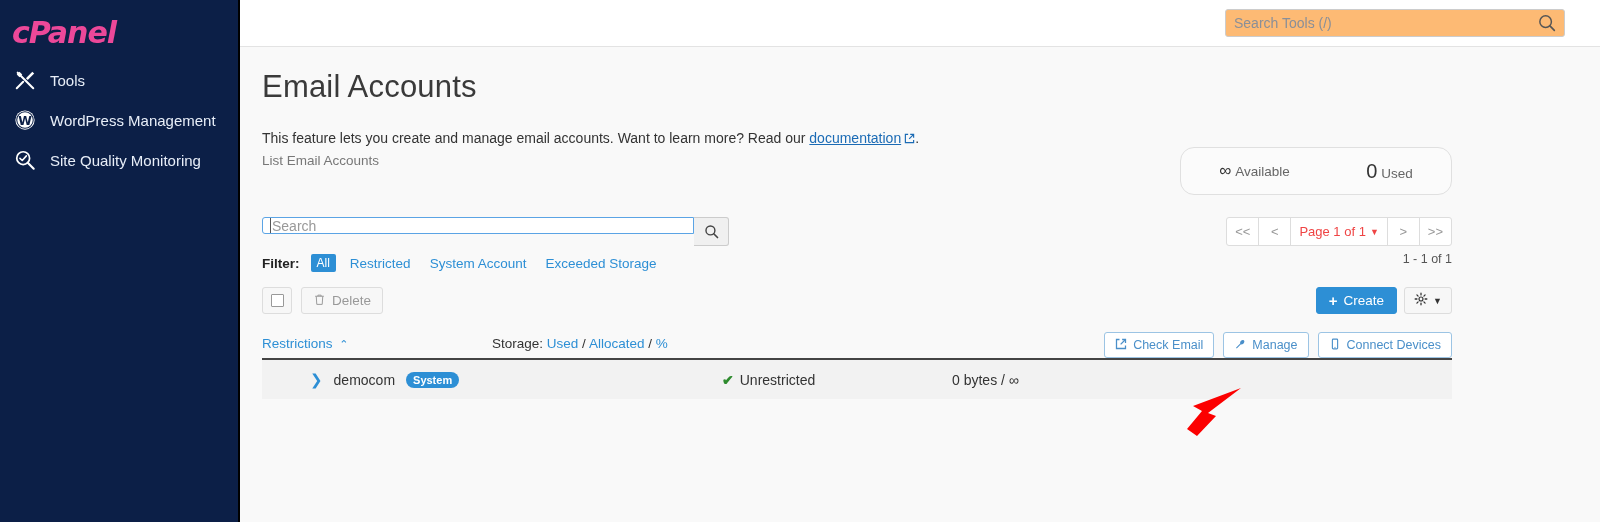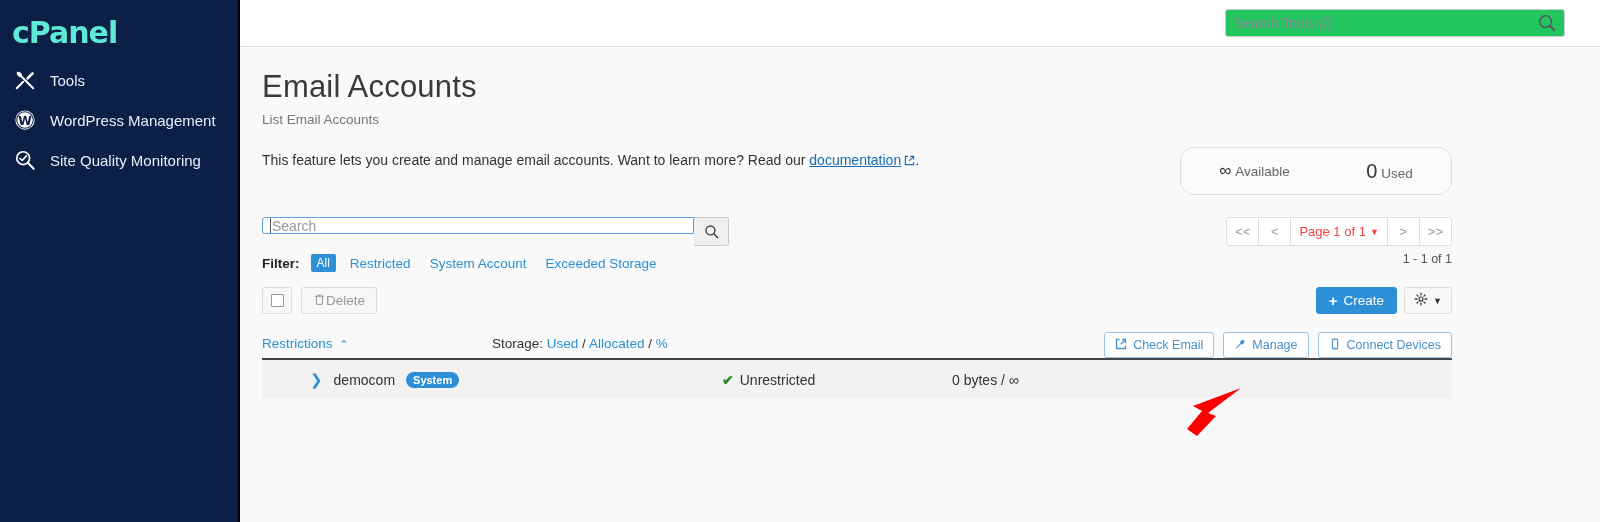--- a/index.html
+++ b/index.html
@@ -14,39 +14,39 @@
 
   
   #sidebar {
     position:absolute; left:0; top:0; width:240px; height:522px;
     background:#0c1f47; border-right:2px solid #000;
     padding:0; z-index:5;
   }
   #logo { padding:18px 0 0 12px; height:60px; }
   .logo-text {
     font-family:"DejaVu Sans", sans-serif;
-    font-size:30px; font-weight:bold; 
-    color:#5eead4; letter-spacing:-1px; line-height:1;
+    font-size:30px; font-weight:bold; font-style:italic;
+    color:#ec4899; letter-spacing:-1px; line-height:1;
   }
   .nav-item {
     display:flex; align-items:center; gap:14px;
     padding:9px 0 9px 14px; color:#dfe6f2; font-size:15px;
     cursor:pointer; text-decoration:none;
   }
   .nav-ico { width:22px; height:22px; flex:0 0 22px; display:block; }
   .nav-label { color:#e8eef8; font-size:15px; }
 
   
   #topbar {
     position:absolute; left:240px; top:0; width:1360px; height:47px;
     background:#fff; border-bottom:1px solid #e3e3e3;
   }
   #search-tools-wrap {
     position:absolute; right:35px; top:9px; width:340px; height:28px;
-    border:1px solid #ccc; border-radius:3px; background:#22c55e;
+    border:1px solid #ccc; border-radius:3px; background:#fdba74;
     display:flex; align-items:center;
   }
   #search-tools-input {
     border:0; outline:0; flex:1; height:26px; padding:0 8px;
     font-size:14px; color:#555; font-family:"Liberation Sans", sans-serif;
     background:transparent;
   }
   #search-tools-input::placeholder { color:#8a8f98; }
   .st-ico { width:22px; height:22px; margin-right:6px; flex:0 0 22px; }
 
@@ -114,21 +114,21 @@
 
   
   #toolbar { position:absolute; left:22px; top:240px; display:flex; gap:9px; }
   #select-all-btn {
     width:30px; height:27px; border:1px solid #ddd; background:#f7f7f7; border-radius:3px;
     display:flex; align-items:center; justify-content:center; cursor:pointer;
   }
   #select-all-box { width:13px; height:13px; border:1px solid #999; background:#fff; border-radius:1px; }
   #delete-btn {
     height:27px; border:1px solid #ddd; background:#f7f7f7; border-radius:3px;
-    display:flex; align-items:center; gap:0; padding:0 11px;
+    display:flex; align-items:center; gap:6px; padding:0 11px;
     color:#999; font-size:13.5px; cursor:pointer;
   }
   #create-area { position:absolute; right:148px; top:240px; display:flex; gap:7px; }
   #create-btn {
     height:27px; background:#2d8fd5; color:#fff; border:1px solid #2d8fd5; border-radius:3px;
     display:flex; align-items:center; gap:6px; padding:0 12px; font-size:13.5px; cursor:pointer;
   }
   #gear-btn {
     height:27px; background:#f7f7f7; border:1px solid #ddd; border-radius:3px;
     display:flex; align-items:center; gap:5px; padding:0 9px; cursor:pointer;
@@ -220,31 +220,31 @@
         <circle cx="10.5" cy="10.5" r="6.3" fill="none" stroke="#555" stroke-width="1.6"></circle>
         <path d="M15.2 15.2 L20 20" stroke="#555" stroke-width="1.8" stroke-linecap="round"></path>
       </svg>
     </span>
   </div>
 </div>
 
 <div id="content">
 
   <h1 id="page-title">Email Accounts</h1>
-  <div id="subtitle">List Email Accounts</div>
-
   <div id="intro">
     <span>This feature lets you create and manage email accounts. Want to learn more? Read our </span><a href="#">documentation</a><span class="ext-ico">
       <svg viewBox="0 0 16 16" width="11" height="11">
         <path d="M6 2 H2 V14 H14 V10" fill="none" stroke="#1b6bb5" stroke-width="1.7"></path>
         <path d="M9 2 H14 V7" fill="none" stroke="#1b6bb5" stroke-width="1.7"></path>
         <path d="M14 2 L7.5 8.5" stroke="#1b6bb5" stroke-width="1.7"></path>
       </svg>
     </span><span>.</span>
   </div>
+
+  <div id="subtitle">List Email Accounts</div>
 
   <div id="stats-box">
     <div class="stat">
       <span class="inf">∞</span><span>Available</span>
     </div>
     <div class="stat">
       <b>0</b><span>Used</span>
     </div>
   </div>
 

